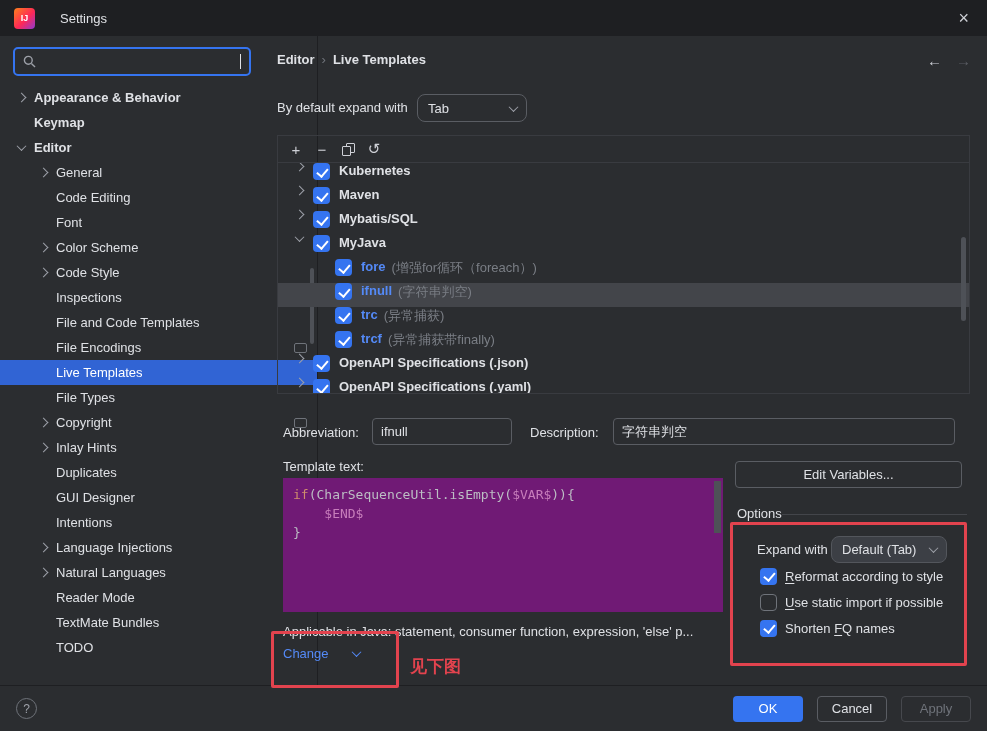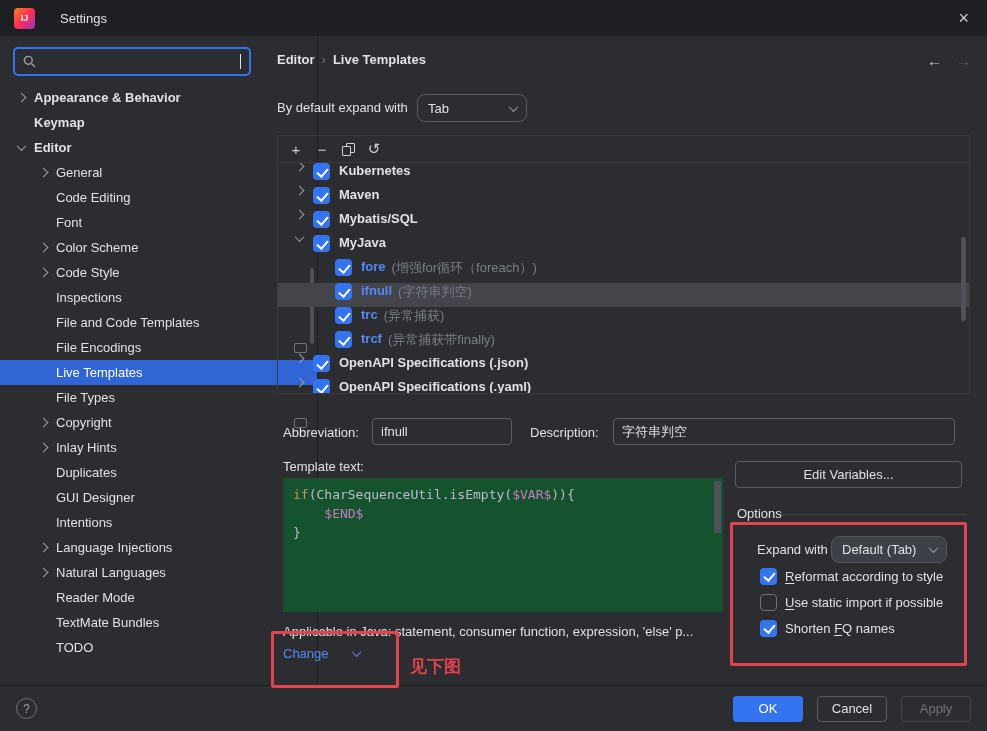--- a/index.html
+++ b/index.html
@@ -90,21 +90,21 @@
   .lbl-desc{left:264px;top:389px}
   .lbl-tpl{left:17px;top:423px}
   .tfield{position:absolute;height:27px;background:#2b2d30;border:1px solid #5a5d63;border-radius:4px;
     color:#dfe1e5;padding:0 8px;font:13px "Liberation Sans",sans-serif;outline:none}
   .inp-abbrev{left:106px;top:382px;width:140px}
   .inp-desc{left:347px;top:382px;width:342px}
   .btn-editvars{position:absolute;left:469px;top:425px;width:227px;height:27px;background:transparent;
     border:1px solid #5a5d63;border-radius:4px;color:#dfe1e5;font:13px "Liberation Sans",sans-serif;cursor:default}
 
   
-  .editor{position:absolute;left:17px;top:442px;width:440px;height:134px;background:#14532d;
+  .editor{position:absolute;left:17px;top:442px;width:440px;height:134px;background:#701a75;
     padding:7px 10px;font-family:"DejaVu Sans Mono","Liberation Mono",monospace;font-size:13px;line-height:19px;overflow:hidden}
   .cline{white-space:pre}
   .seg-keyword{color:var(--keyword)}
   .seg-plain{color:var(--code-plain)}
   .seg-variable{color:var(--variable)}
   .ed-thumb{position:absolute;right:2px;top:3px;width:7px;height:52px;background:#4e5157}
 
   
   .opt-head{position:absolute;left:471px;top:470px;right:20px;display:flex;align-items:center;}
   .opt-line{flex:1;height:1px;background:#43454a;margin-top:2px}

